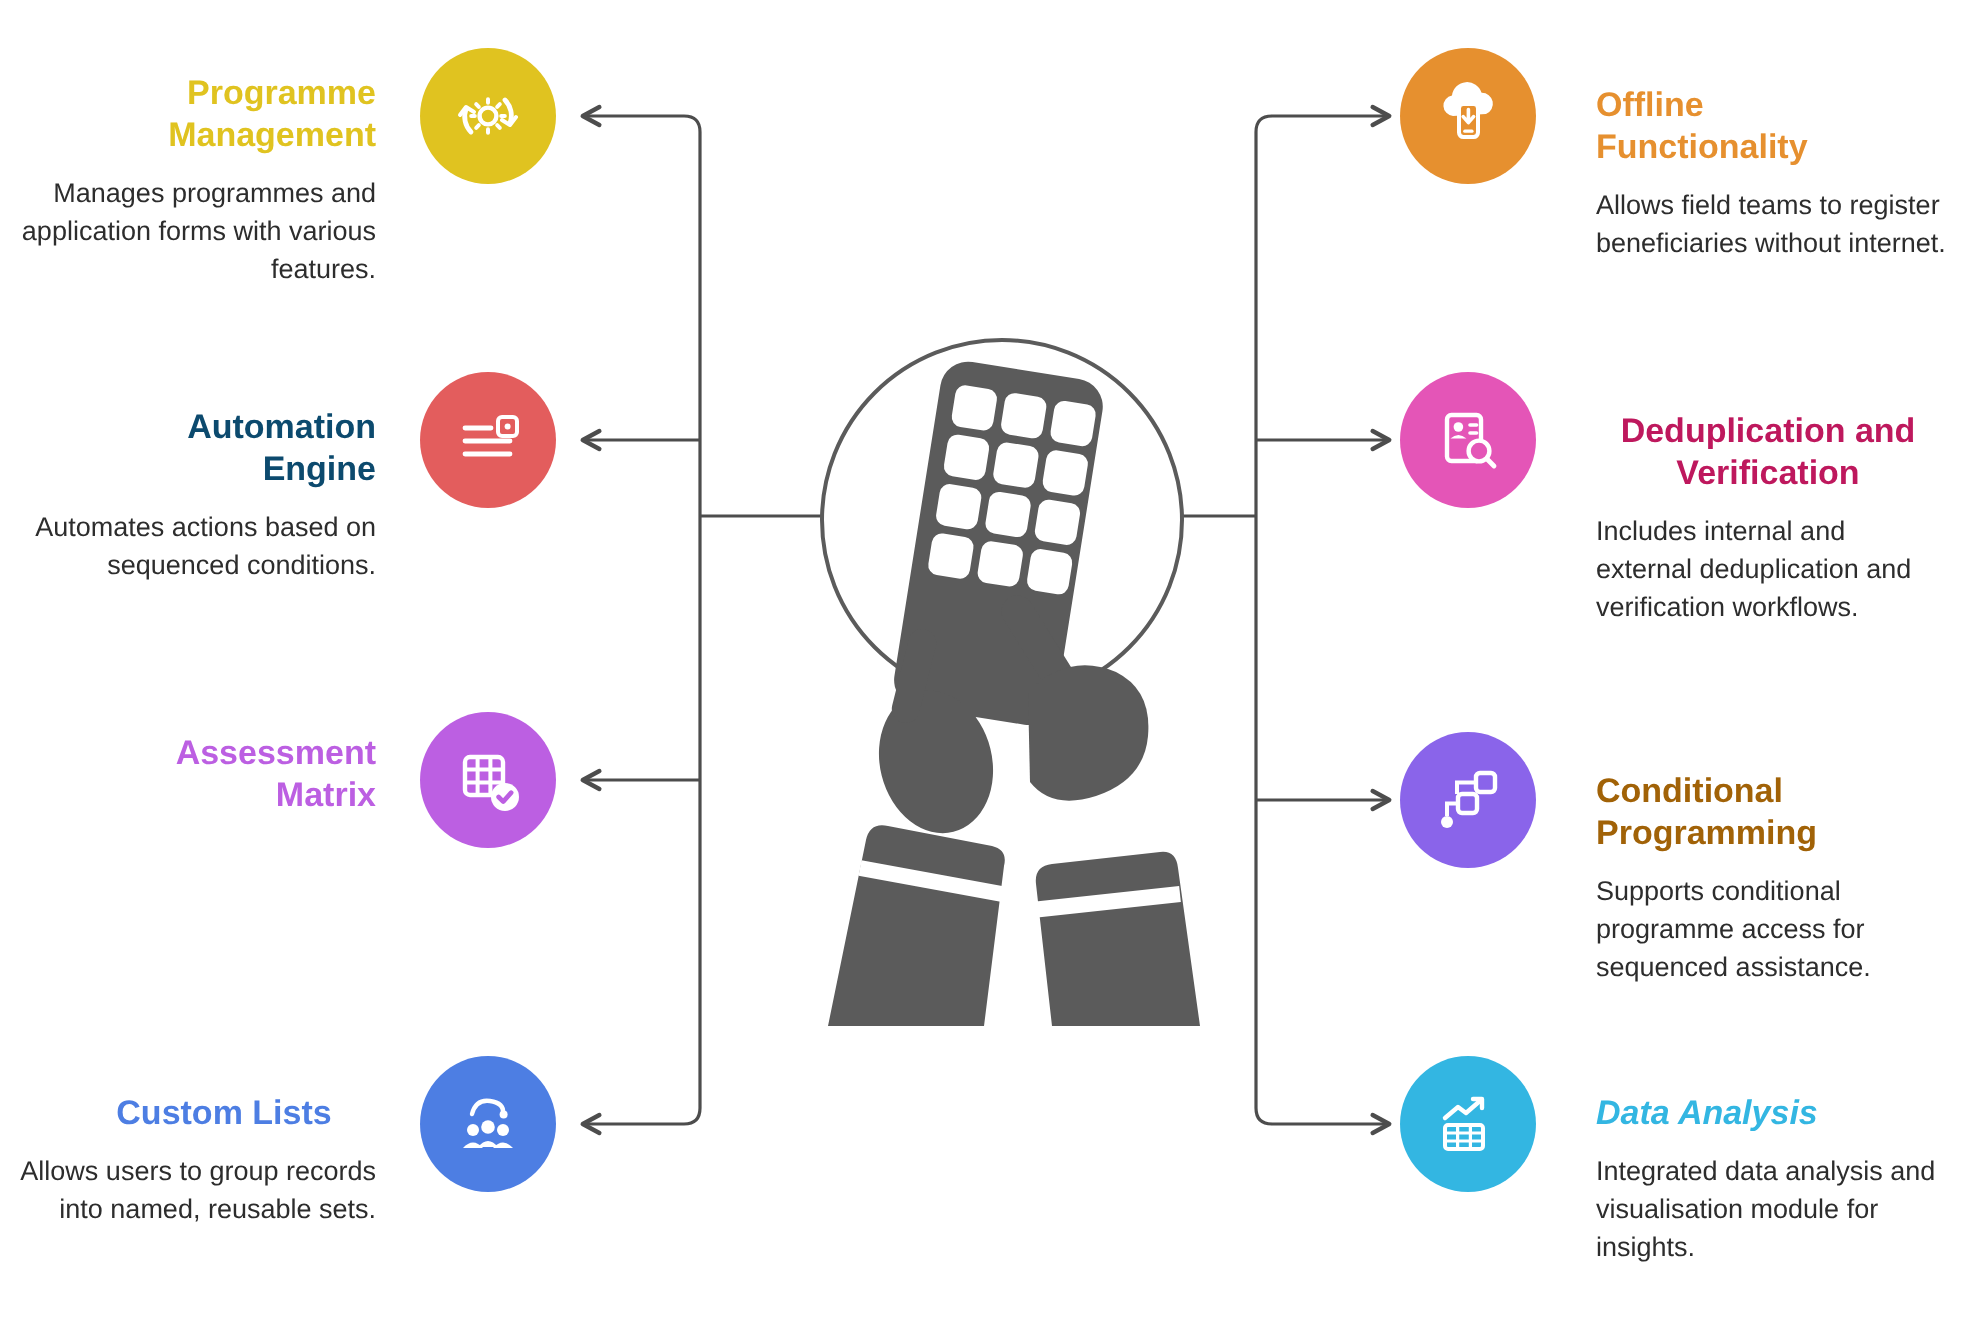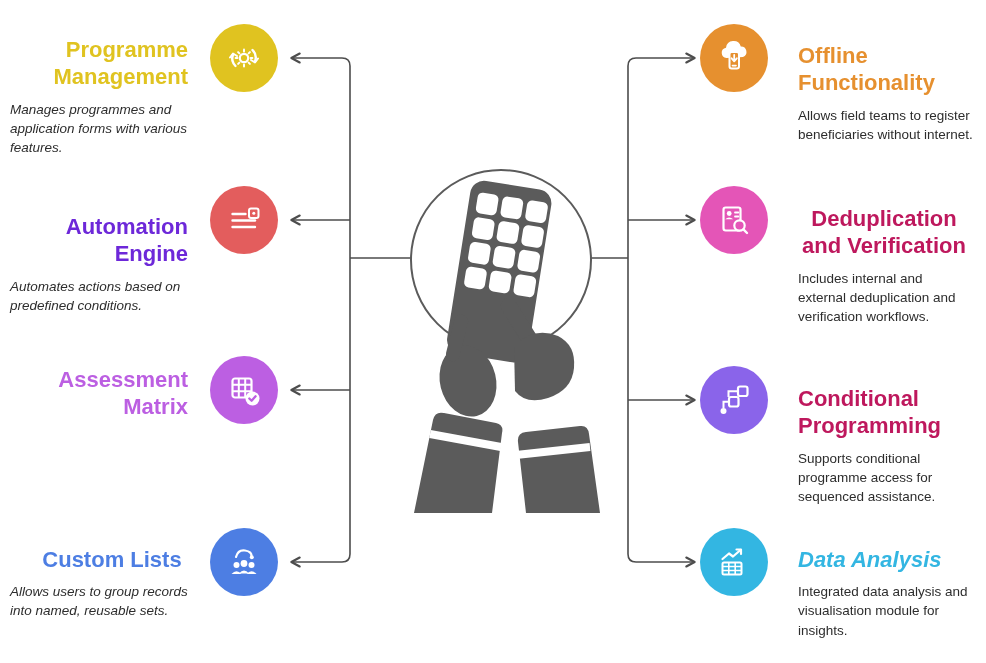--- a/index.html
+++ b/index.html
@@ -7,25 +7,25 @@
   .canvas {
     position: relative;
     width: 986px;
     height: 663px;
     background: #ffffff;
     font-family: "Liberation Sans", sans-serif;
     overflow: hidden;
   }
   .connectors { position: absolute; left: 0; top: 0; }
   .feature { position: absolute; }
-  .f-title { font-size: 22px; font-weight: 700; line-height: 1.24; }
+  .f-title { font-size: 17px; font-weight: 700; line-height: 1.24; }
   .f-desc  { font-size: 13.5px; line-height: 1.42; color: #2d2d2d; margin-top: 9px; }
   .f-left  { left: 10px; width: 178px; text-align: right; }
   .f-left .f-title { width: 152px; margin-left: auto; }
-  .f-left .f-desc  { text-align: left; font-style: italic; }
+  .f-left .f-desc  { text-align: right; }
   .f-right { left: 798px; width: 176px; text-align: left; }
   .f-right .f-title { max-width: 172px; }
   .icon-circle {
     position: absolute;
     width: 68px; height: 68px;
     border-radius: 50%;
     display: flex; align-items: center; justify-content: center;
   }
   .icon-circle svg { display: block; }
   .center-illo { position: absolute; left: 398px; top: 168px; width: 224px; height: 345px; }
@@ -183,22 +183,22 @@
       <path d="M8.5,24.5 h19 M8.5,28.5 h19 M14.8,20.5 v12 M21.2,20.5 v12" stroke="#ffffff" stroke-width="1.6"></path>
     </svg>
   </div>
 
   <div class="feature f-left" style="top:36px">
     <div class="f-title" style="color: rgb(224, 195, 32);">Programme Management</div>
     <div class="f-desc">Manages programmes and application forms with various features.</div>
   </div>
 
   <div class="feature f-left" style="top:203px">
-    <div class="f-title" style="color: #6d28d9; margin-top: 10px;">Automation Engine</div>
-    <div class="f-desc">Automates actions based on predefined conditions.</div>
+    <div class="f-title" style="color: #0c4a6e;">Automation Engine</div>
+    <div class="f-desc">Automates actions based on sequenced conditions.</div>
   </div>
 
   <div class="feature f-left" style="top:366px">
     <div class="f-title" style="color: rgb(188, 95, 226);">Assessment Matrix</div>
   </div>
 
   <div class="feature f-left" style="top:546px">
     <div class="f-title" style="color: rgb(77, 126, 227); text-align: center;">Custom Lists</div>
     <div class="f-desc">Allows users to group records into named, reusable sets.</div>
   </div>
@@ -207,21 +207,21 @@
     <div class="f-title" style="max-width: 150px; color: rgb(230, 144, 47);">Offline Functionality</div>
     <div class="f-desc">Allows field teams to register beneficiaries without internet.</div>
   </div>
 
   <div class="feature f-right" style="top:205px">
     <div class="f-title" style="color: #be185d; text-align: center;">Deduplication and Verification</div>
     <div class="f-desc">Includes internal and external deduplication and verification workflows.</div>
   </div>
 
   <div class="feature f-right" style="top:385px">
-    <div class="f-title" style="max-width: 150px; color: #be185d;">Conditional Programming</div>
+    <div class="f-title" style="max-width: 150px; color: #a16207;">Conditional Programming</div>
     <div class="f-desc">Supports conditional programme access for sequenced assistance.</div>
   </div>
 
   <div class="feature f-right" style="top:546px">
     <div class="f-title" style="color: rgb(51, 182, 226); font-style: italic;">Data Analysis</div>
     <div class="f-desc">Integrated data analysis and visualisation module for insights.</div>
   </div>
 
 </div>
 

